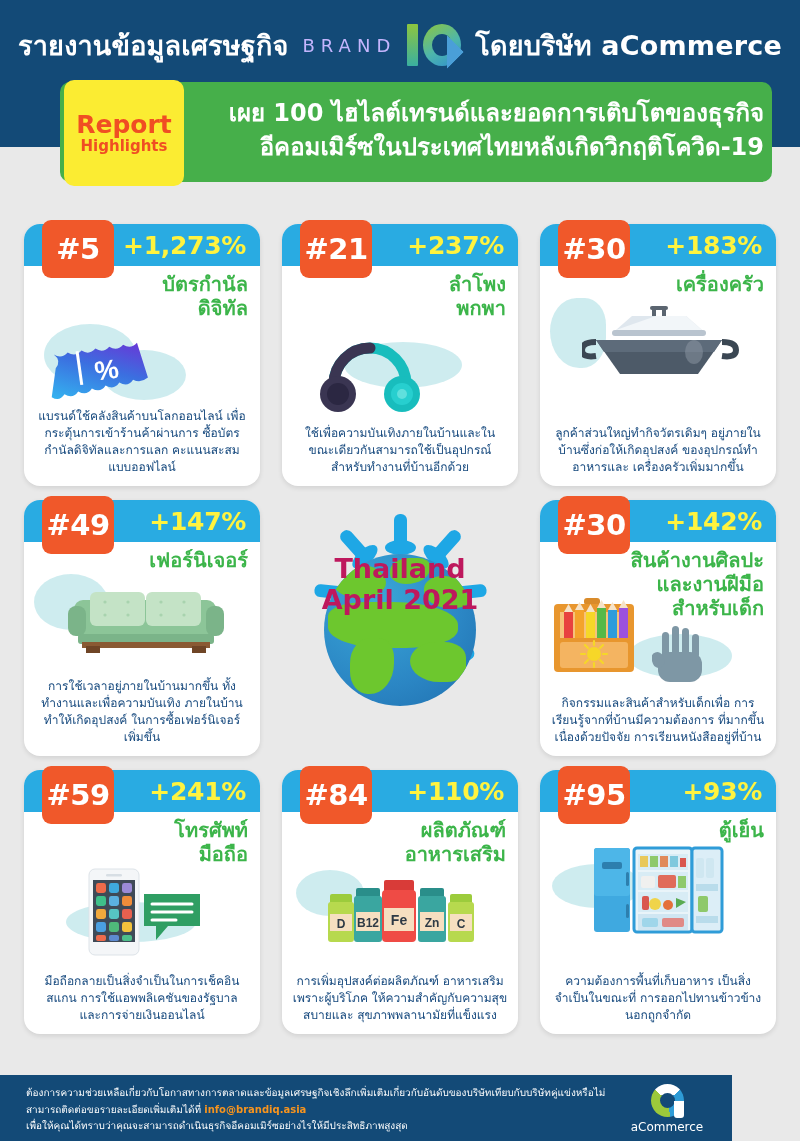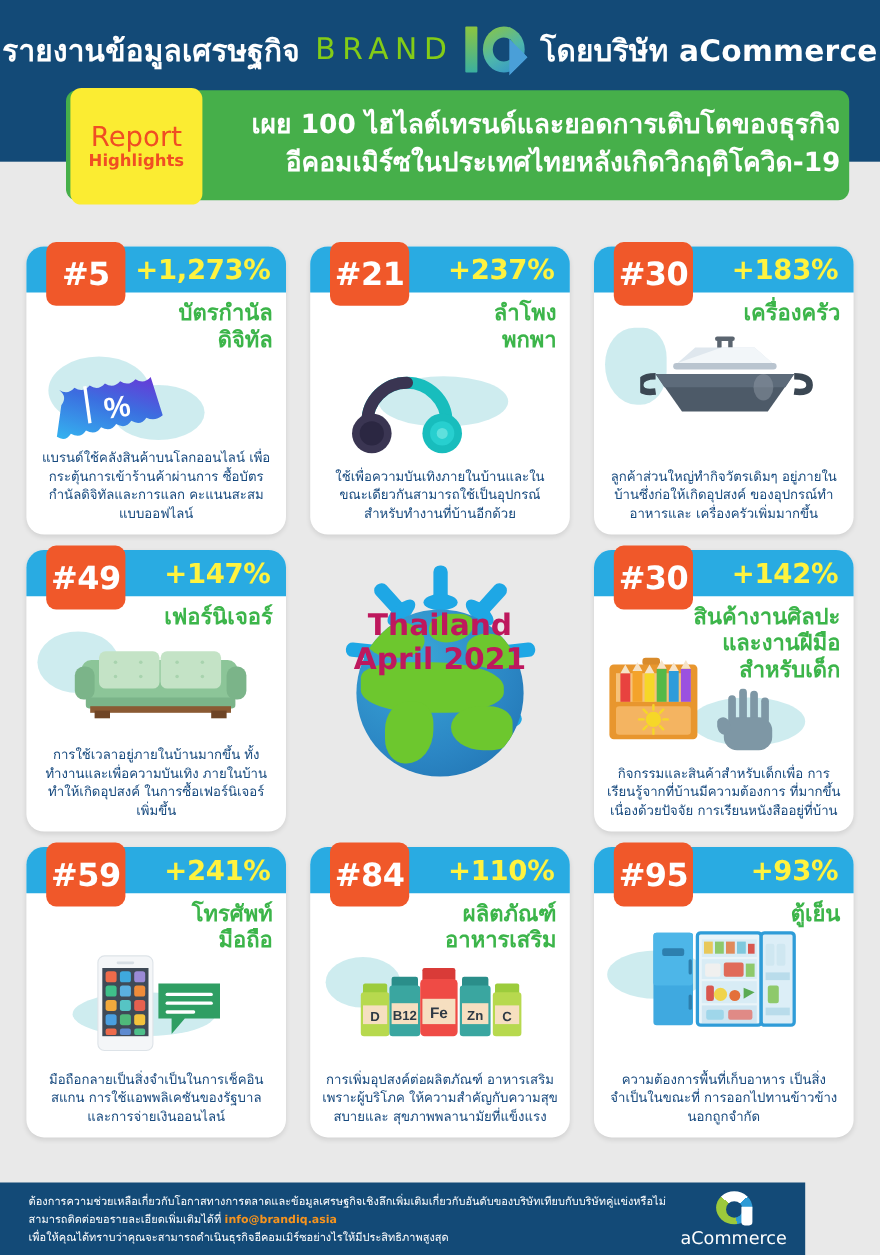--- a/index.html
+++ b/index.html
@@ -19,21 +19,21 @@
   .header-title-row {
     position: absolute; top: 22px; left: 0; width: 800px; height: 46px;
     display: flex; align-items: center; justify-content: center; gap: 14px;
   }
   .h-thai {
     color: #ffffff; font-size: 27px; font-weight: bold; letter-spacing: .2px;
     white-space: nowrap;
   }
   .brandiq { display: flex; align-items: center; gap: 9px; }
   .brand-word {
-    color: #84cc16; font-size: 27px; font-weight: normal; letter-spacing: 6px; text-align: center;
+    color: #c4b5fd; font-size: 18px; font-weight: normal; letter-spacing: 6px; text-align: center;
   }
   .iq-mark { position: relative; width: 56px; height: 46px; }
   .iq-i {
     position: absolute; left: 2px; top: 2px; width: 11px; height: 42px;
     background: linear-gradient(180deg,#8dc63f 0%,#3aafa0 100%); border-radius: 1px;
   }
   .iq-q {
     position: absolute; left: 18px; top: 2px; width: 38px; height: 42px;
     border-radius: 50%;
     background: linear-gradient(150deg,#8dc63f 0%,#4db6ac 55%,#2f8fd0 100%);
@@ -55,21 +55,21 @@
   .banner-green {
     position: absolute; left: 0; top: 0; width: 712px; height: 100px;
     background: #46af4a; border-radius: 10px;
   }
   .banner-yellow {
     position: absolute; left: 4px; top: -2px; width: 120px; height: 106px;
     background: #fbec32; border-radius: 10px;
     display: flex; flex-direction: column; align-items: center; justify-content: center;
     gap: 2px;
   }
-  .rep-word { color: #f04e23; font-size: 25px; font-weight: normal; line-height: 1; }
+  .rep-word { color: #f04e23; font-size: 25px; font-weight: bold; line-height: 1; }
   .hl-word  { color: #f04e23; font-size: 15px; font-weight: bold; line-height: 1; }
   .banner-lines {
     position: absolute; left: 128px; top: 14px; width: 576px;
     text-align: right; color: #ffffff; font-weight: bold;
   }
   .banner-lines div { font-size: 24px; line-height: 1.42; white-space: nowrap; }
 
   
   .grid {
     position: absolute; top: 224px; left: 24px; width: 752px;
@@ -163,21 +163,21 @@
     background: conic-gradient(from 200deg, #9cc93b 0deg 110deg, #ffffff 110deg 210deg, #2e9bd6 210deg 330deg, #9cc93b 330deg 360deg);
   }
   .foot-mark .hole {
     position: absolute; left: 9px; top: 9px; width: 15px; height: 15px;
     border-radius: 50%; background: #134a77;
   }
   .foot-mark .tail {
     position: absolute; right: 0px; bottom: -1px; width: 10px; height: 17px;
     background: #ffffff; border-radius: 0 0 3px 3px;
   }
-  .foot-name { color: #ffffff; font-size: 16px; margin-top: 3px; }
+  .foot-name { color: #ffffff; font-size: 12px; margin-top: 3px; }
 </style>
 </head>
 <body>
 
 <div class="page">
 
   <div class="header">
     <div class="header-title-row">
       <span class="h-thai">รายงานข้อมูลเศรษฐกิจ</span>
       <span class="brandiq">

